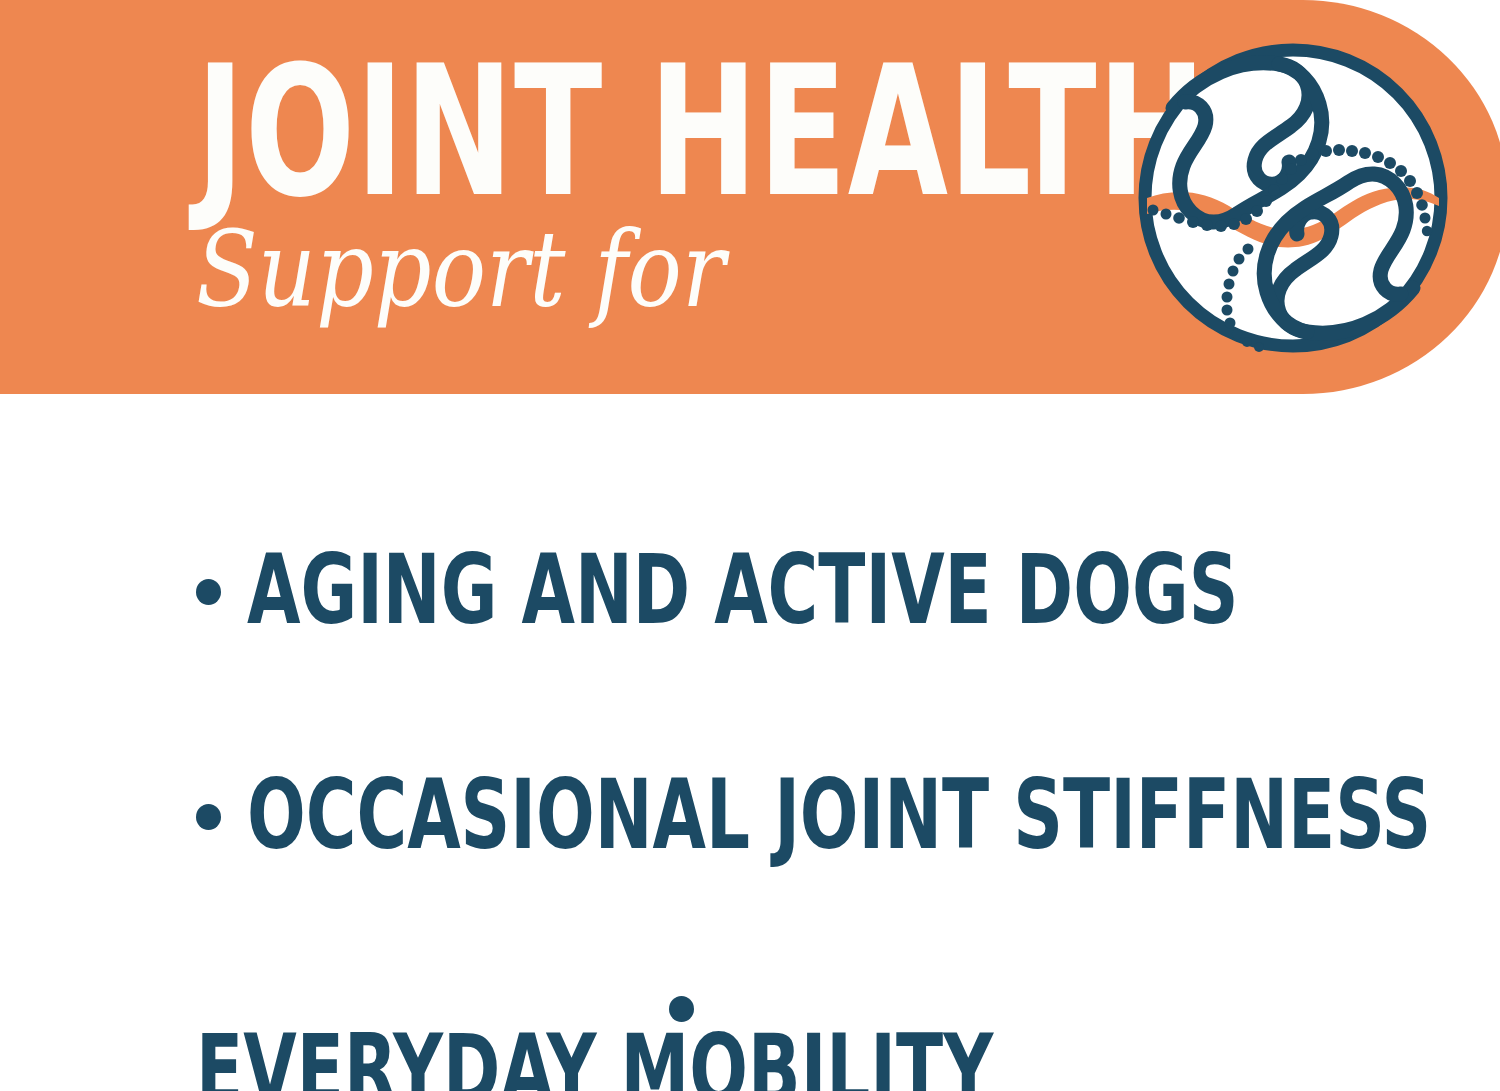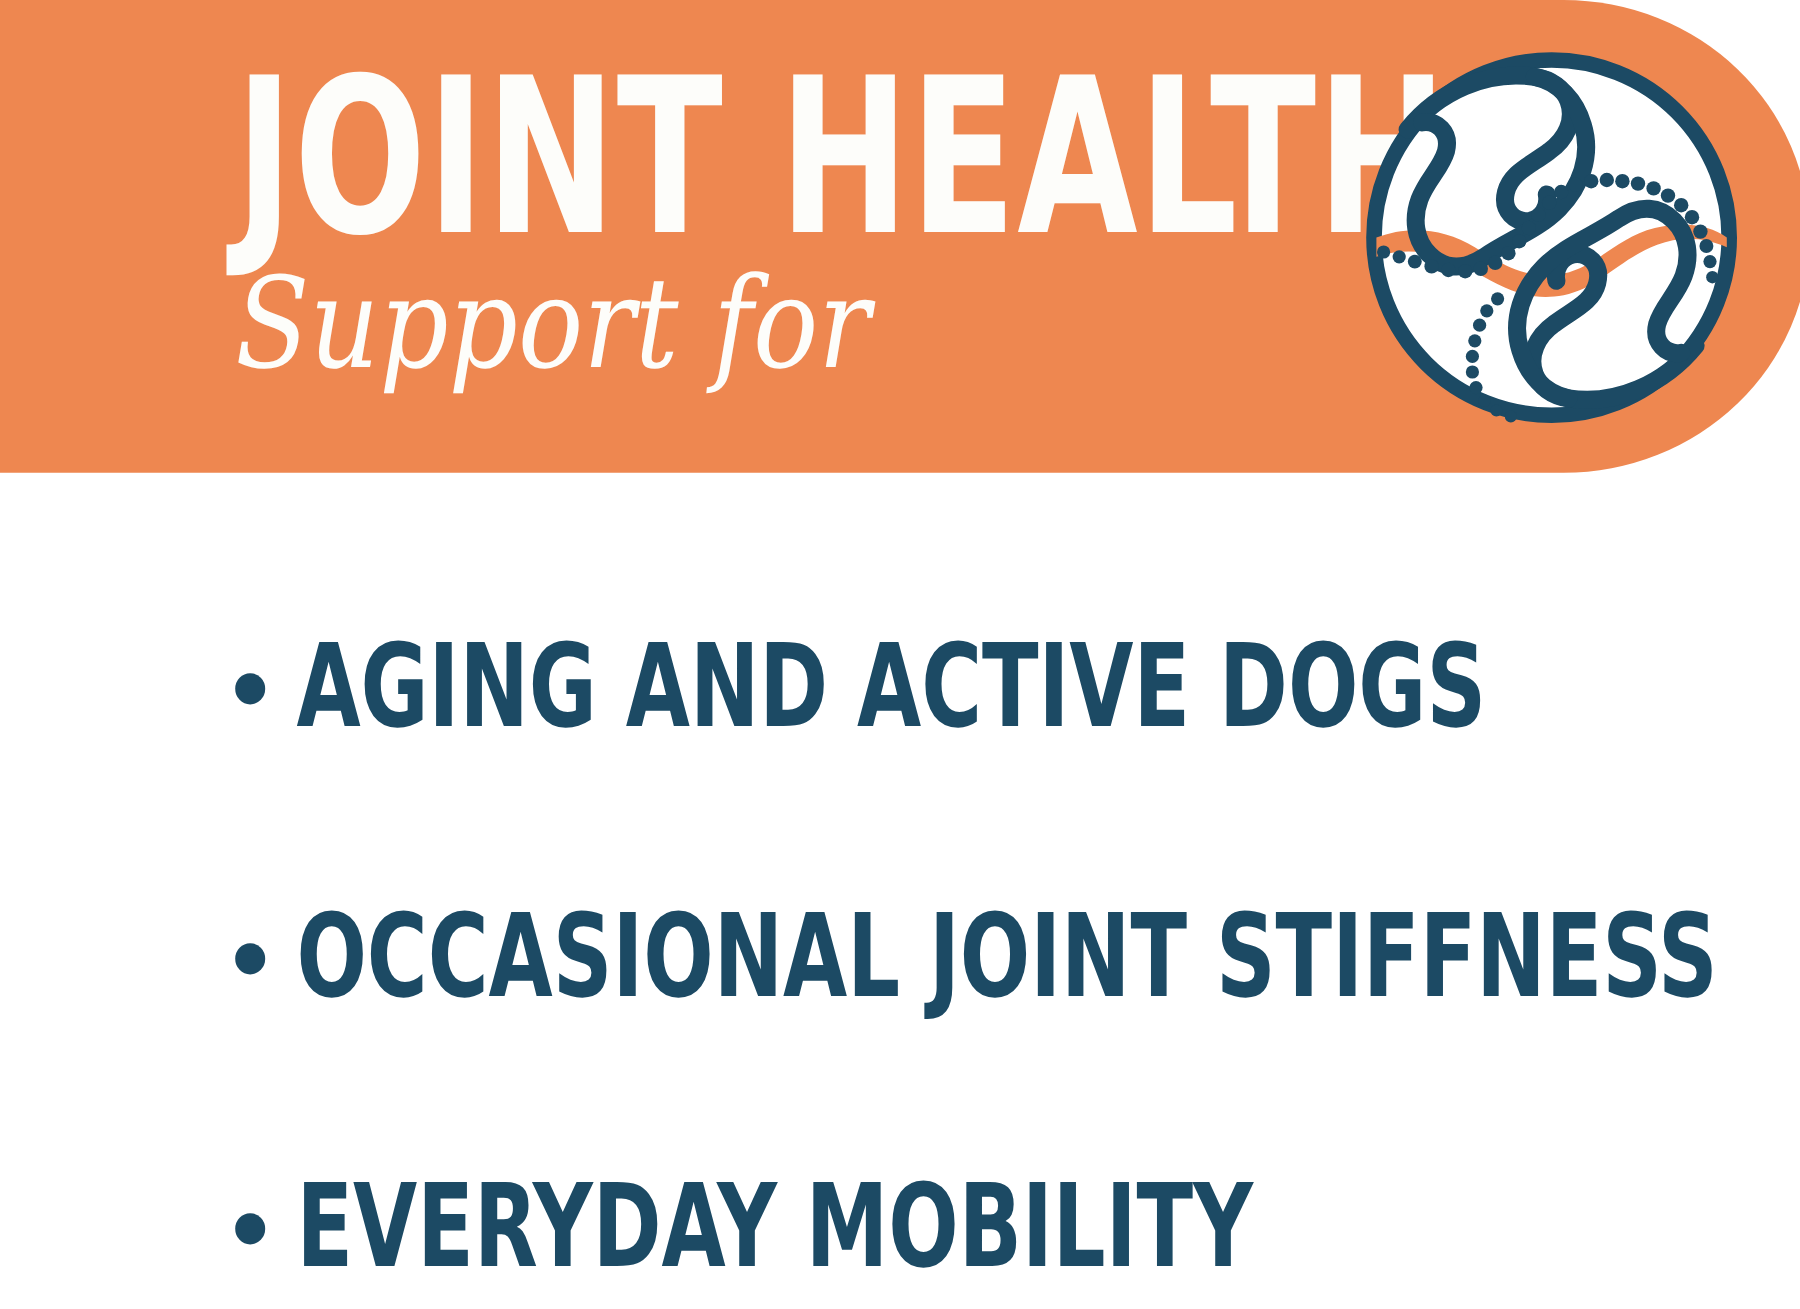--- a/index.html
+++ b/index.html
@@ -73,35 +73,35 @@
   .logo-wrap svg {
     display: block;
     width: 320px;
     height: 320px;
   }
 
   
   .bullet-list {
     position: absolute;
     left: 0;
-    top: 376px;
+    top: 394px;
     width: 1500px;
     height: 697px;
   }
 
   .bullet-row {
     position: absolute;
     left: 196px;
     display: flex;
     align-items: center;
     height: 96px;
   }
   .bullet-row.r0 { top: 148px; }
   .bullet-row.r1 { top: 373px; }
-  .bullet-row.r2 { top: 598px; }
+  .bullet-row.r2 { top: 598px; flex-direction: column; }
 
   .bullet-dot {
     width: 25px;
     height: 26px;
     border-radius: 50%;
     background: #1c4a64;
     flex: 0 0 auto;
     margin-right: 26px;
     margin-top: 4px;
   }

